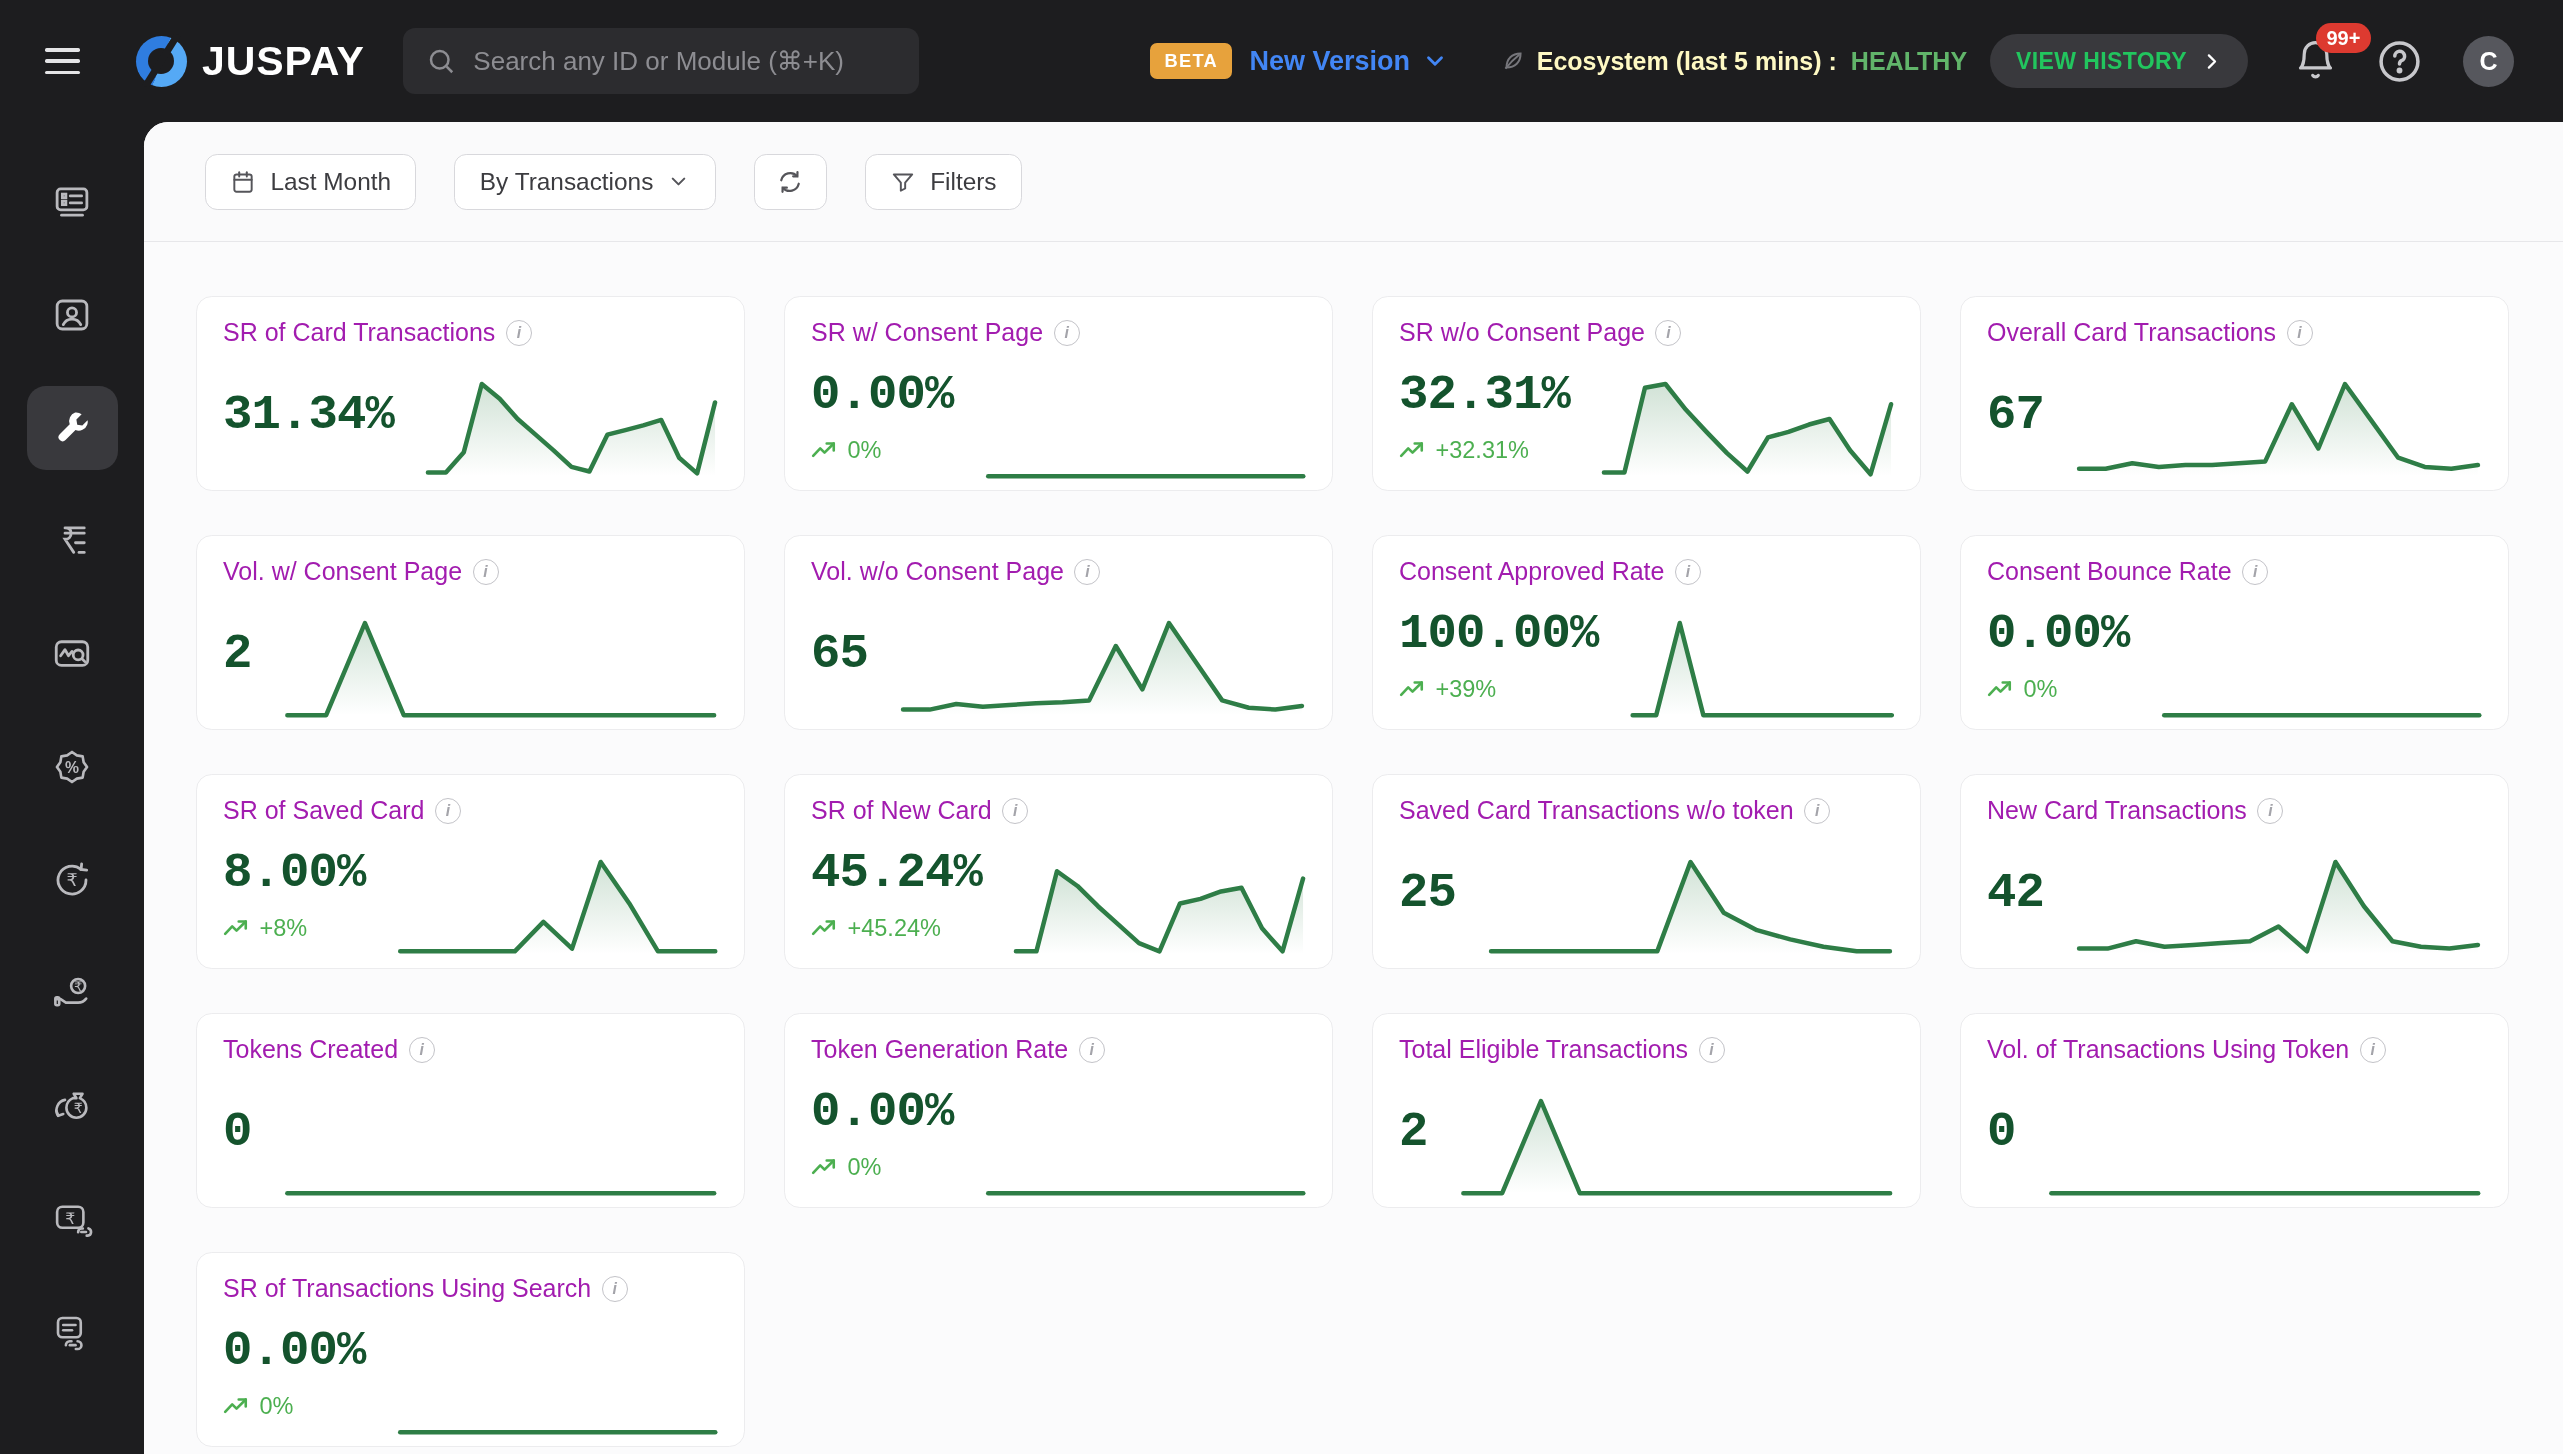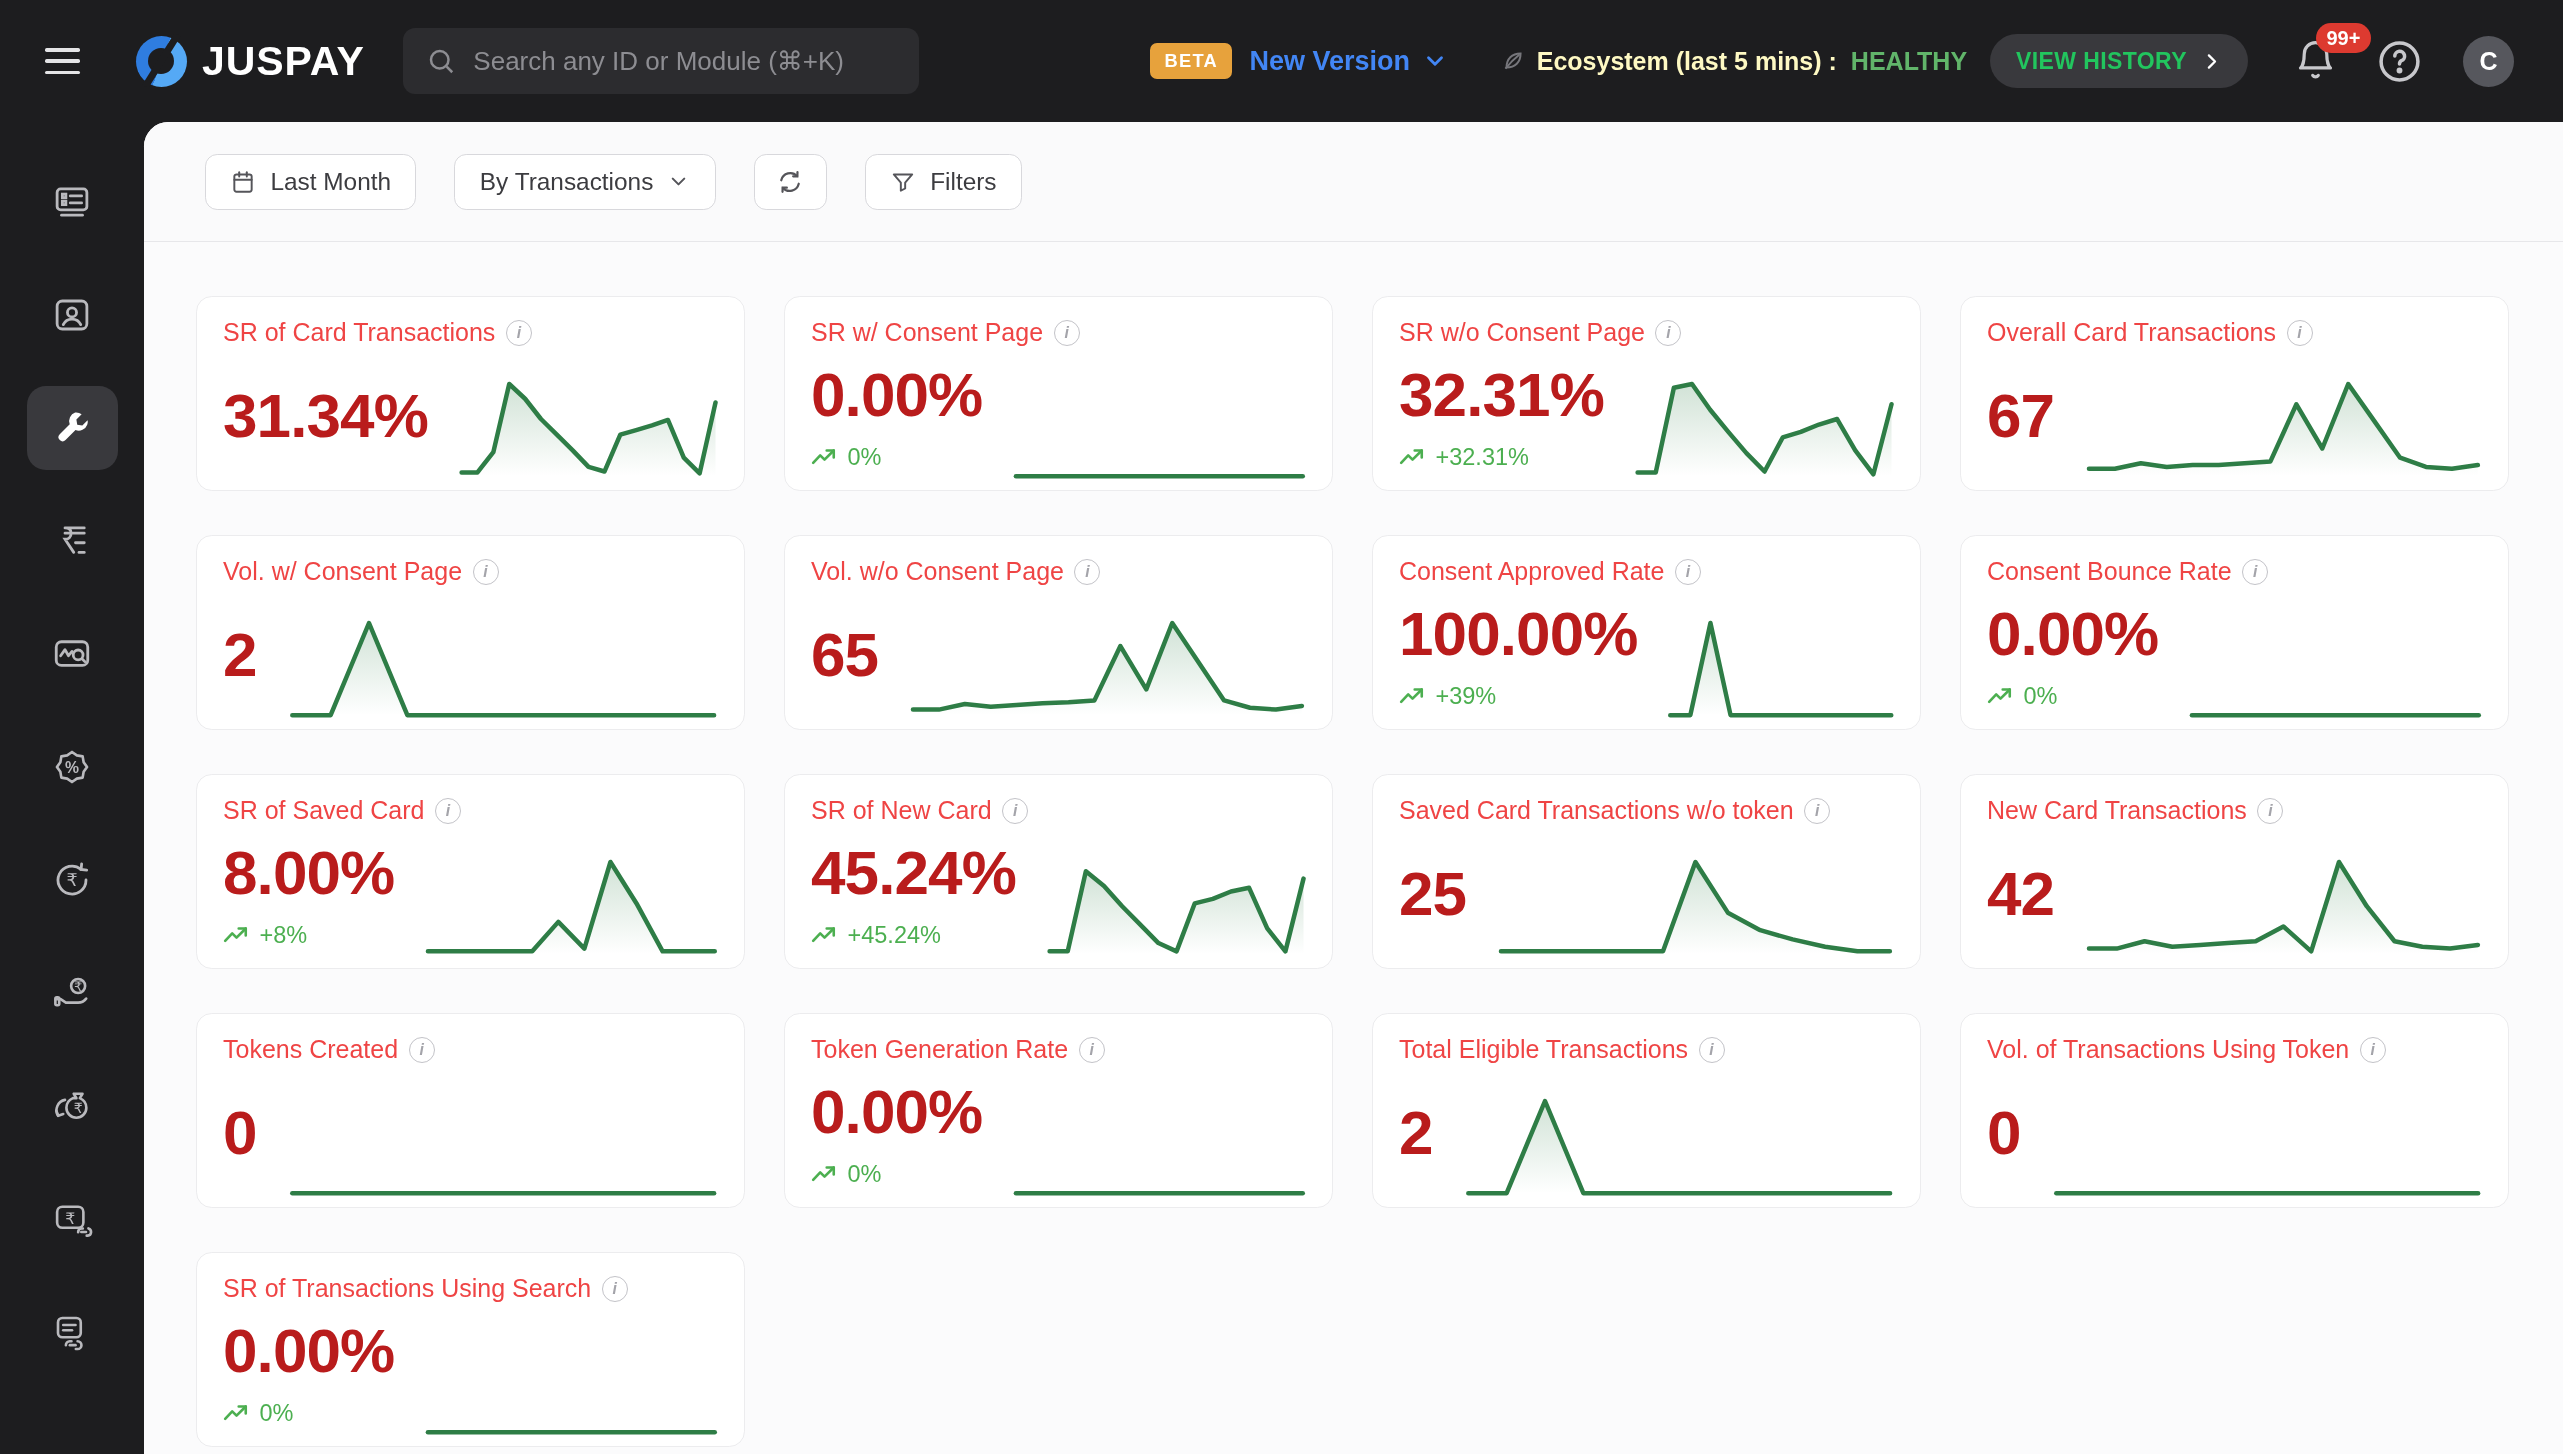--- a/index.html
+++ b/index.html
@@ -47,26 +47,26 @@
   .content{position:absolute;left:144px;top:122px;width:2419px;height:1332px;background:#fbfbfc;border-top-left-radius:24.4px;overflow:hidden;}
   .toolbar{height:120px;background:#fafafb;border-bottom:1.7px solid #e7e7ea;display:flex;align-items:center;padding-left:61px;gap:38px;}
   .tbtn{height:56px;background:#ffffff;border:1.7px solid #d8d8dc;border-radius:12.2px;display:flex;align-items:center;
     padding:0 24.4px;gap:14px;color:#3c3c40;font-size:24.4px;font-weight:500;cursor:pointer;}
   .tbtn svg{flex:0 0 auto;}
   .tbtn.icon-only{width:73px;justify-content:center;padding:0;}
 
   .grid{padding:54px 52px 0 52px;display:grid;grid-template-columns:repeat(4,549px);grid-auto-rows:195px;column-gap:39px;row-gap:44px;}
   .card{background:#ffffff;border:1.7px solid #ececee;border-radius:15.7px;padding:21px 26px 17.4px 26px;display:flex;flex-direction:column;}
   .card-title-row{display:flex;align-items:center;gap:10.5px;}
-  .card-title{color:#ef4444;font-size:25px;font-weight:500;}
+  .card-title{color:#a21caf;font-size:25px;font-weight:500;}
   .info-icon{width:26px;height:26px;border-radius:50%;border:1.7px solid #c3c3c8;color:#a4a4aa;font-size:15.7px;font-weight:600;
     display:flex;align-items:center;justify-content:center;cursor:pointer;flex:0 0 auto;font-style:italic;}
   .card-body{flex:1;display:flex;align-items:center;}
   .value-col{display:flex;flex-direction:column;justify-content:center;}
-  .metric-value{color:#b91c1c;font-size:62px;font-weight:700;letter-spacing:-0.9px;white-space:nowrap;}
+  .metric-value{color:#14532d;font-size:49px;font-weight:700;letter-spacing:-0.9px;white-space:nowrap;font-family:Liberation Mono, monospace;}
   .metric-delta{margin-top:14px;display:flex;align-items:center;gap:10.5px;color:#4caf50;font-size:23.5px;font-weight:500;white-space:nowrap;}
   .sparkline{flex:1;height:110px;margin-left:31px;margin-top:26px;min-width:0;}
 </style>
 </head>
 <body>
 
 <svg width="0" height="0" style="position:absolute" aria-hidden="true">
   <defs>
     <linearGradient id="sparkfill" x1="0" y1="0" x2="0" y2="1">
       <stop offset="0%" stop-color="#2e7d46" stop-opacity="0.22"></stop>

